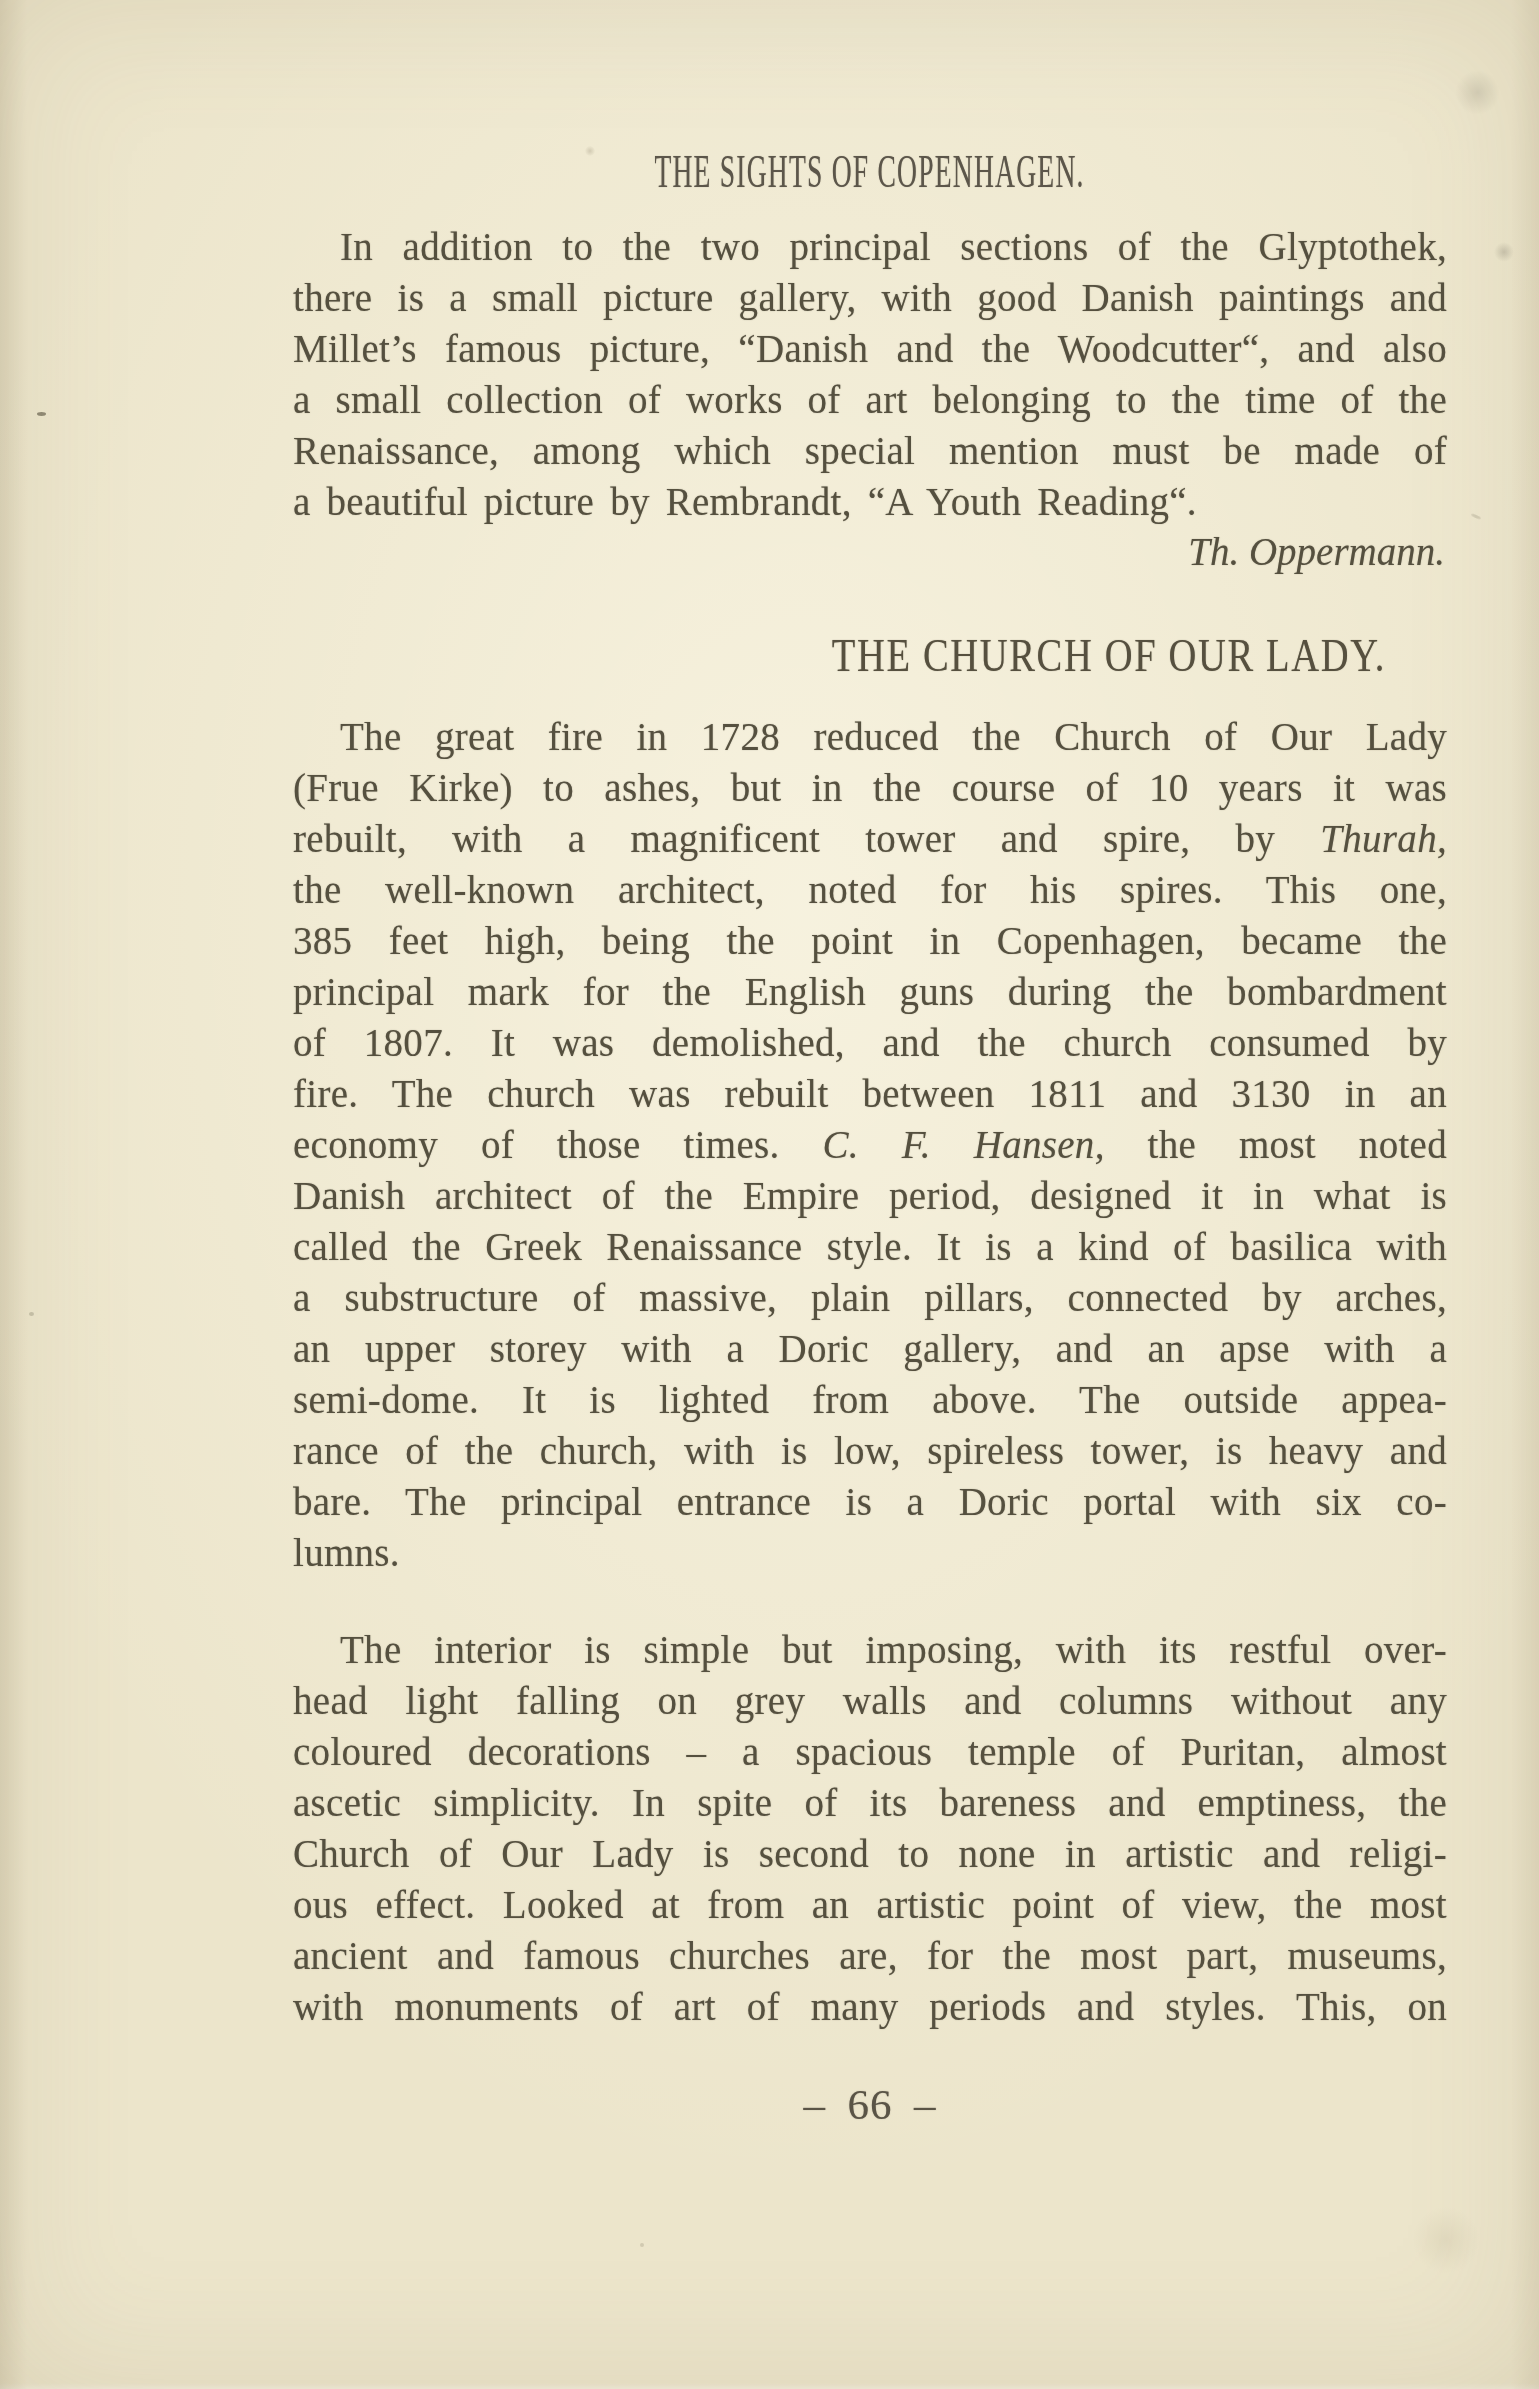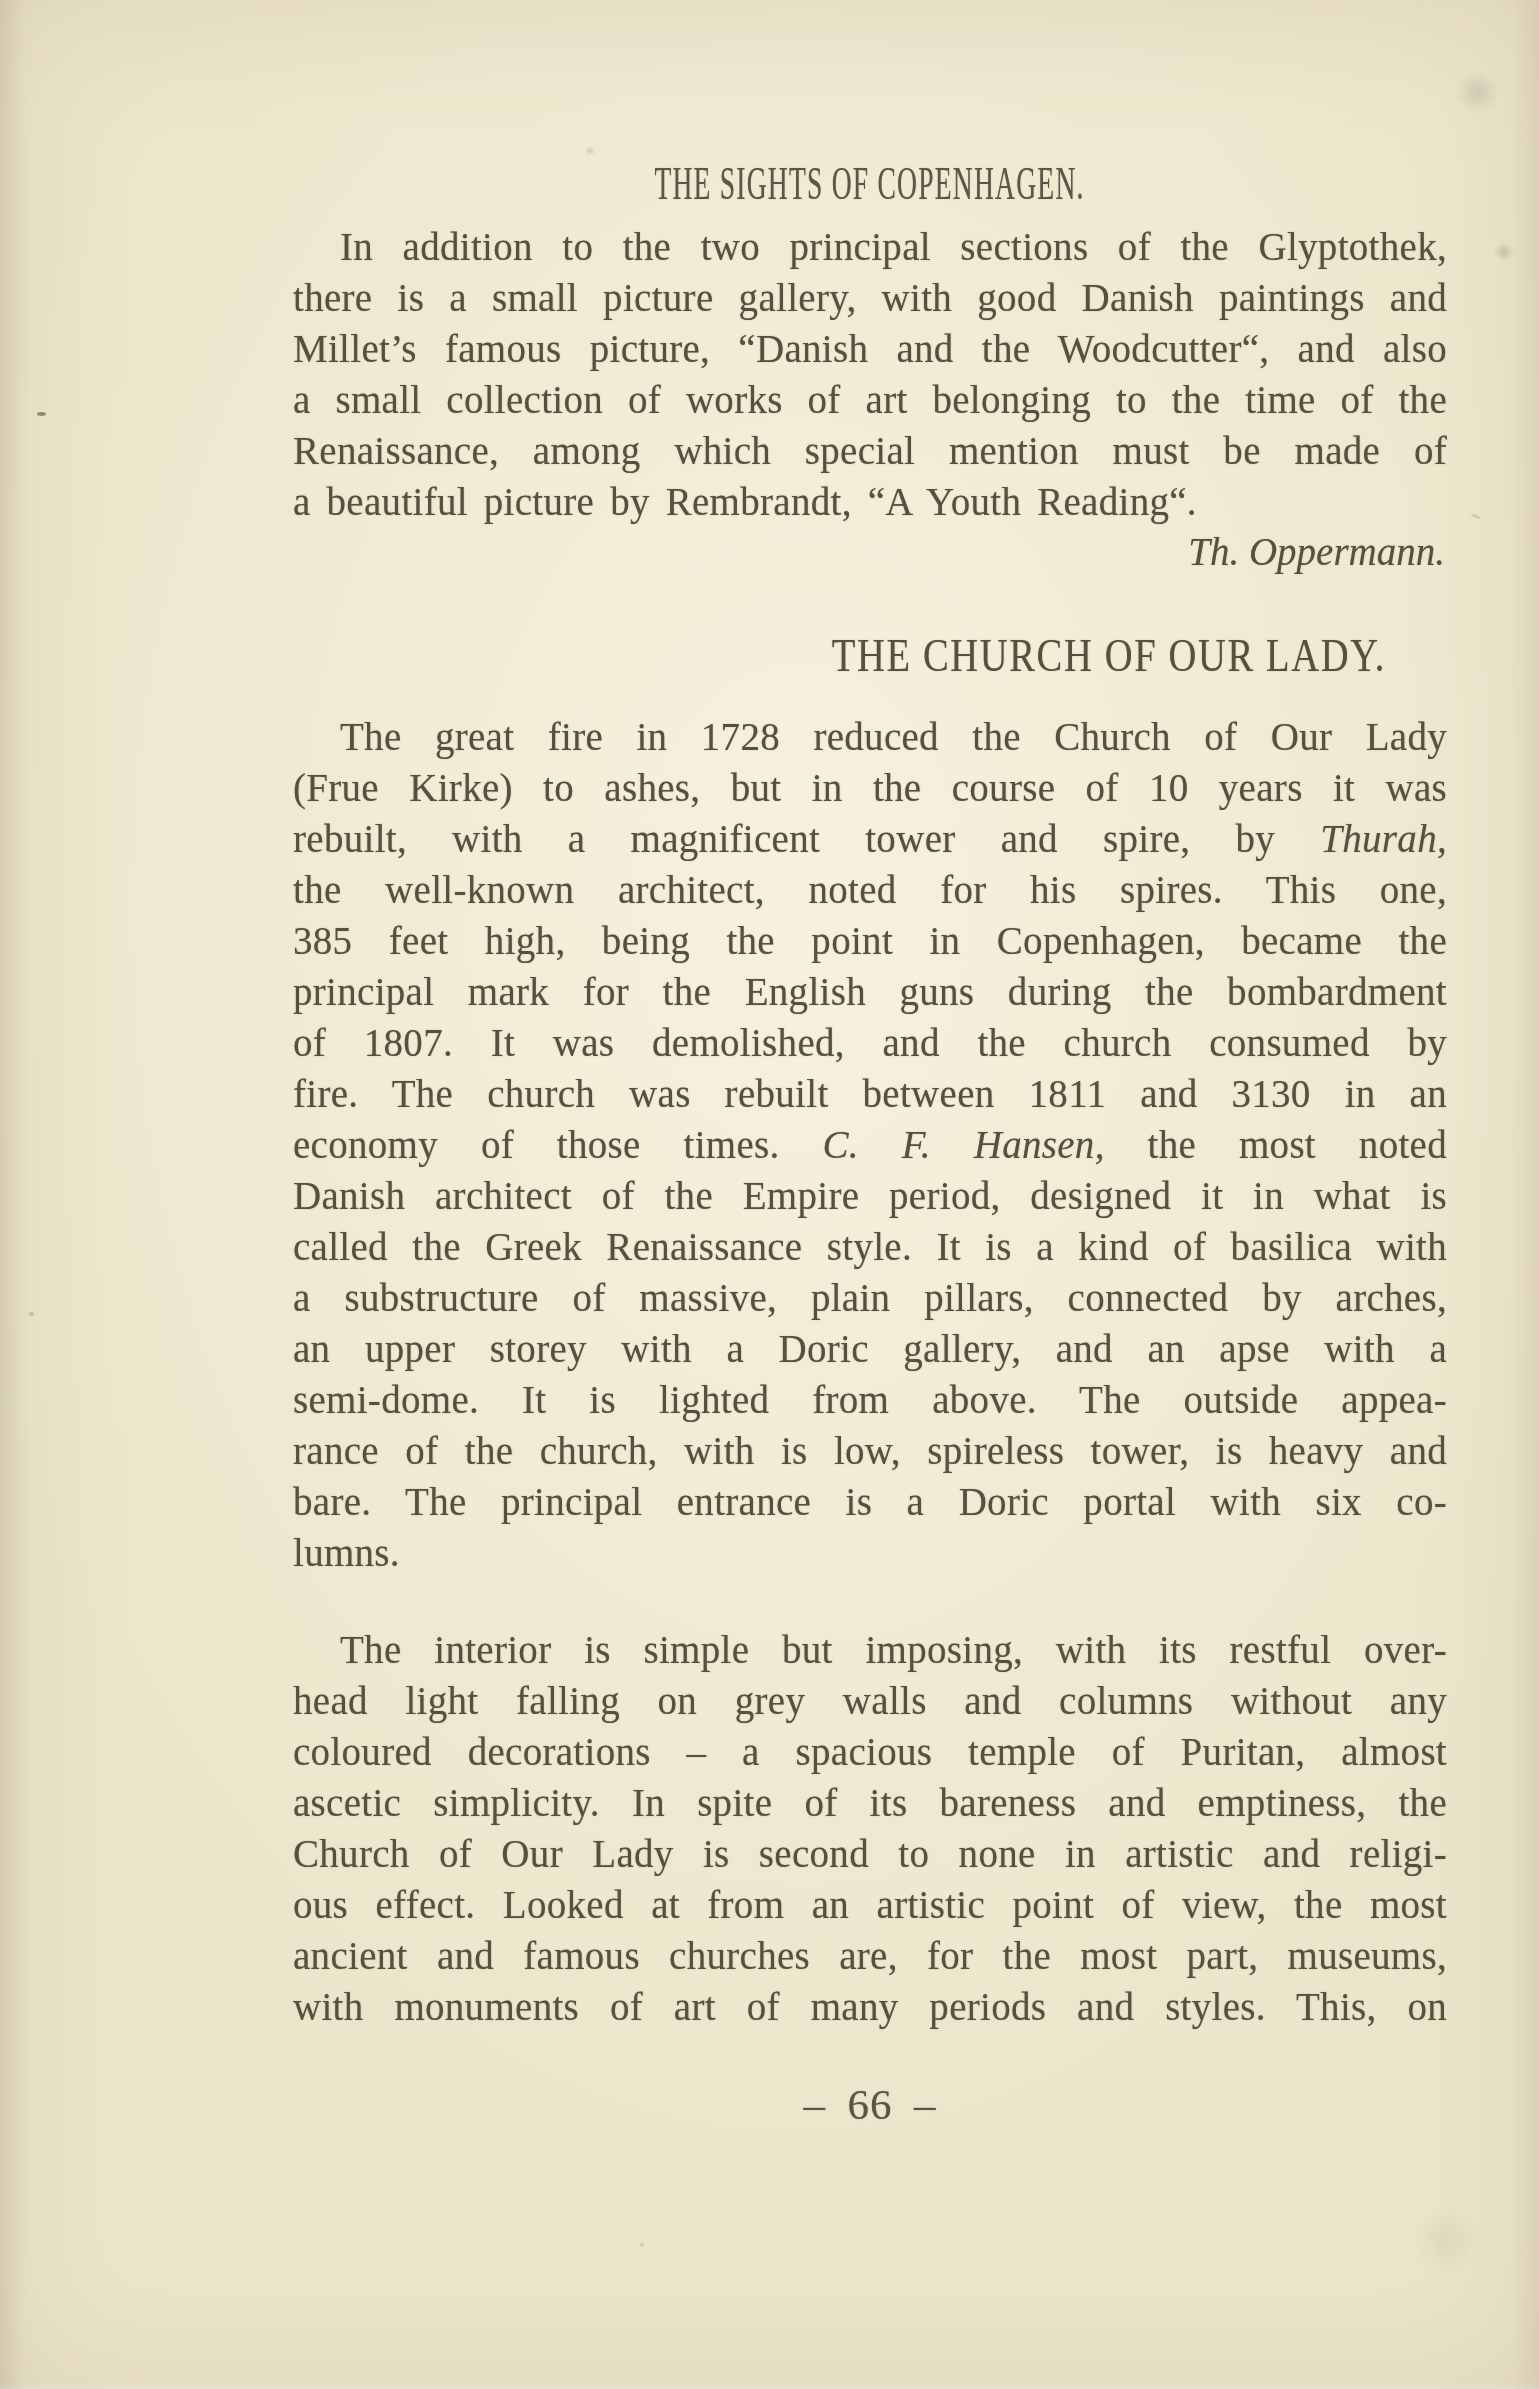--- a/index.html
+++ b/index.html
@@ -25,21 +25,21 @@
     letter-spacing:0.3px;word-spacing:2px;
     text-shadow:0 0 1.2px rgba(82,76,62,.45);
     white-space:nowrap;
   }
   .line.noj{text-align-last:auto;white-space:normal;}
   .line.ind{text-indent:47px;}
   .line.wide{word-spacing:5.9px;}
   em{font-style:italic;margin-top:34px;}
   .running-header{
     top:146px;text-align:center;height:51px;line-height:51px;
-    color:#5c564a;text-shadow:0 0 1.2px rgba(92,86,74,.5);margin-top:12px;
+    color:#5c564a;text-shadow:0 0 1.2px rgba(92,86,74,.5);
   }
   .running-header .squeeze{
     display:inline-block;transform:scaleX(.60);transform-origin:50% 50%;
     font-size:46px;letter-spacing:2px;white-space:nowrap;
   }
   .section-heading{
     top:630px;text-align:right;height:51px;line-height:51px;
     color:#56503f;text-shadow:0 0 1.2px rgba(86,80,63,.5);
   }
   .section-heading .squeeze{

